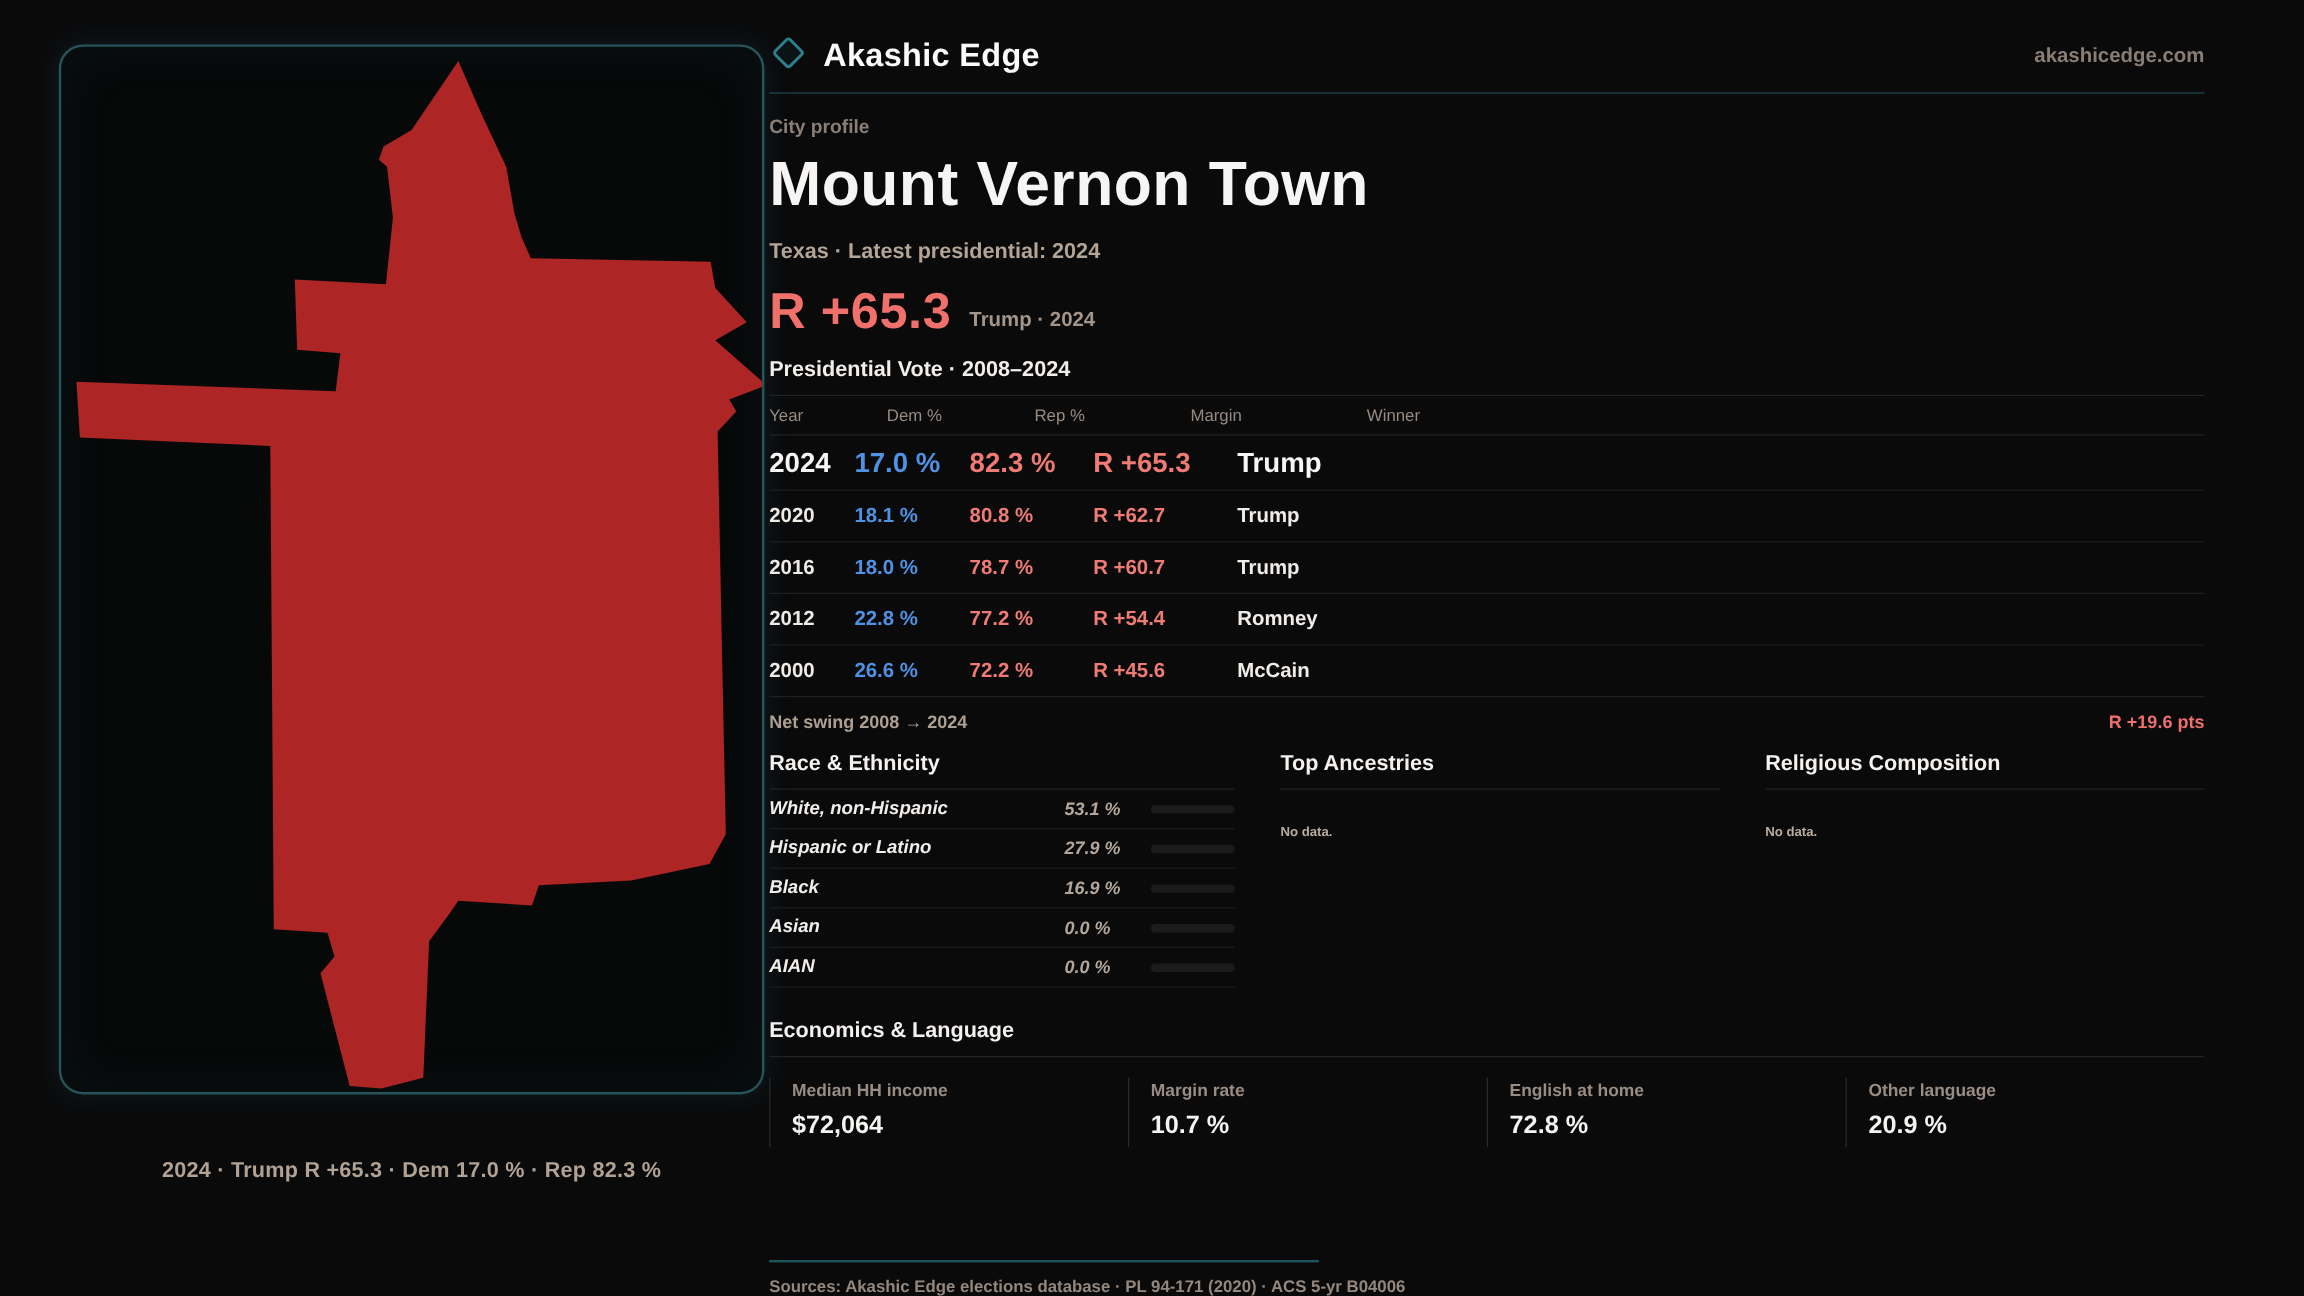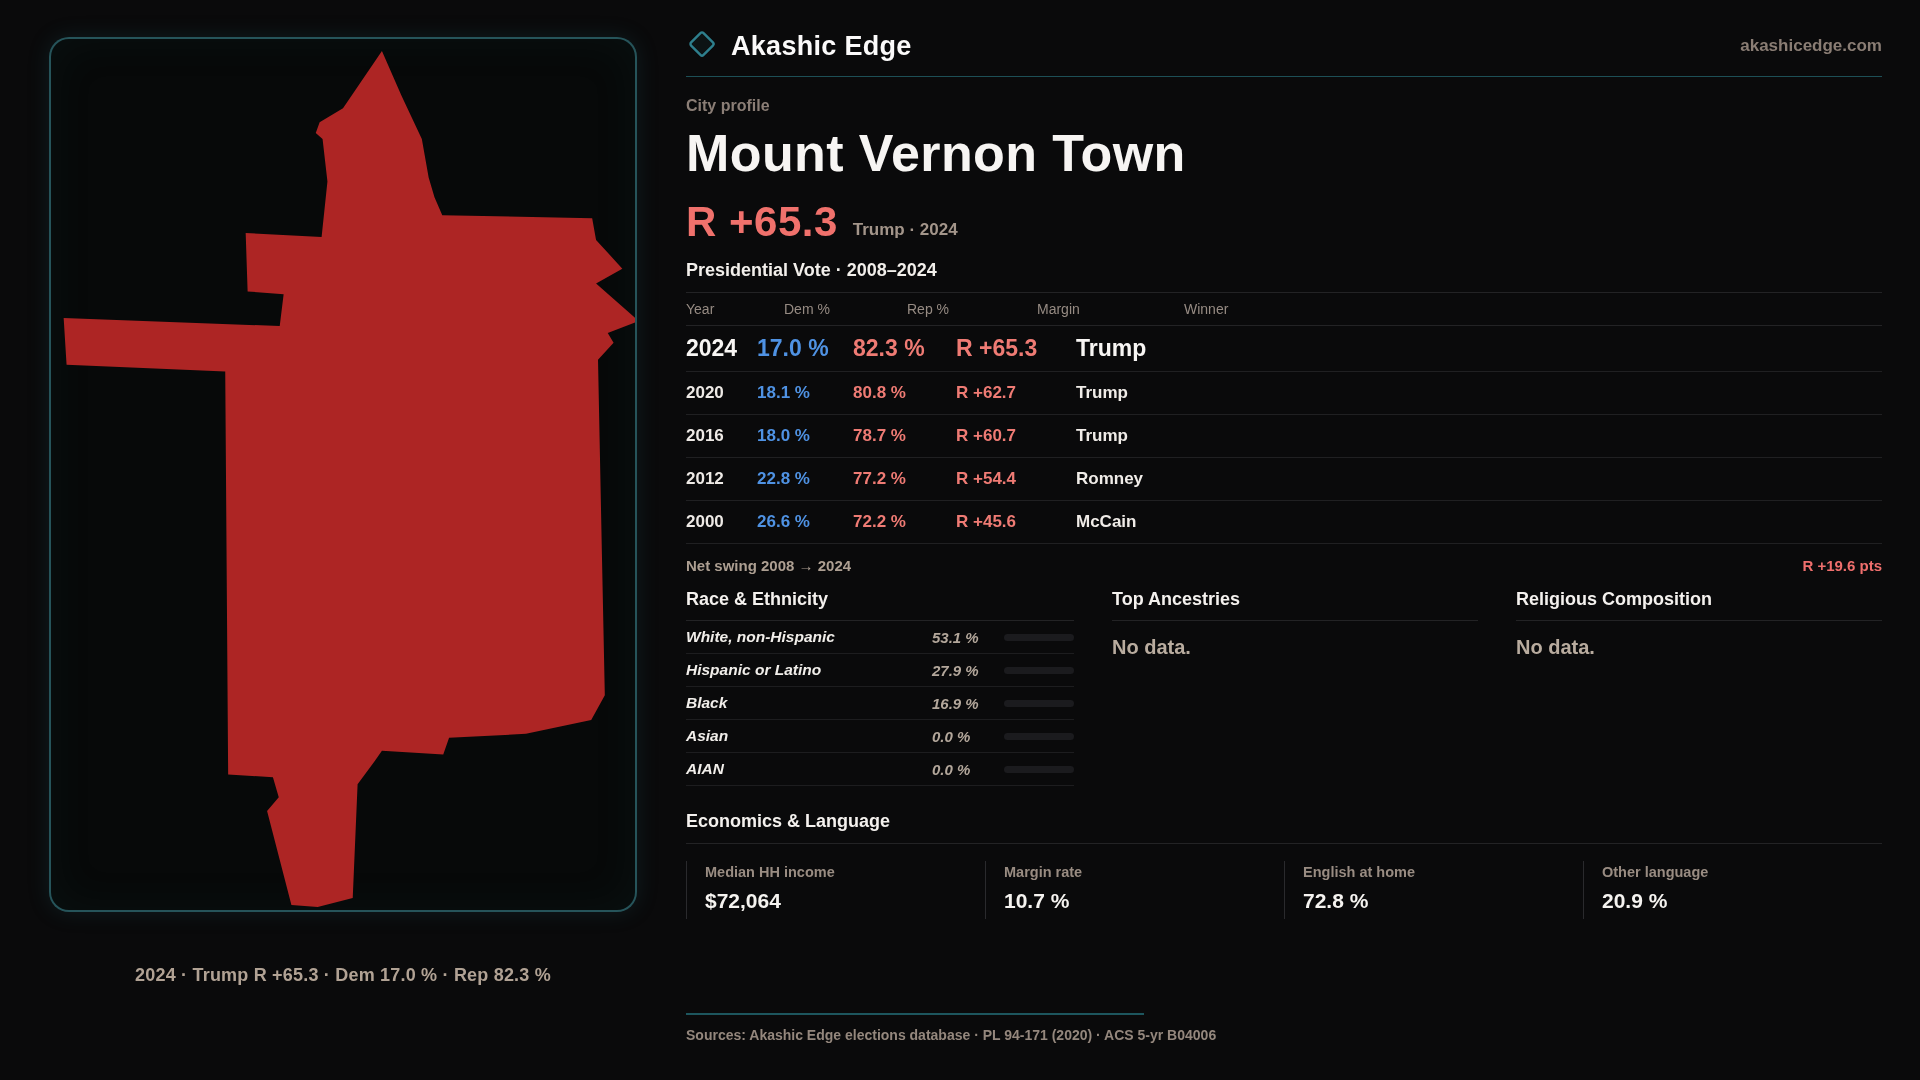--- a/index.html
+++ b/index.html
@@ -22,21 +22,21 @@
     overflow: hidden;
   }
   .map-panel svg { display: block; width: 100%; height: 100%; }
   .map-caption {
     position: absolute; left: 49px; top: 925px; width: 588px;
     text-align: center; font-size: 18px; font-weight: 700;
     color: #b1a294; letter-spacing: 0.2px; margin-top: 40px;
   }
 
   
-  .content { position: absolute; left: 686px; top: 28px; width: 1196px; }
+  .content { position: absolute; left: 641px; top: 28px; width: 1196px; }
 
   .site-header {
     display: flex; align-items: center; gap: 13px;
     padding-bottom: 12px; border-bottom: 1px solid #1d4f56;
   }
   .brand-name { font-size: 27px; font-weight: 700; color: #fbfafa; letter-spacing: 0.3px; }
   .header-spacer { flex: 1; }
   .site-domain { font-size: 17px; font-weight: 700; color: #8a7d74; text-decoration: none; }
 
   .kicker { margin-top: 20px; font-size: 16px; font-weight: 600; color: #8b7e76; }
@@ -69,21 +69,21 @@
   .demo-grid { margin-top: 15px; display: grid; grid-template-columns: 388px 366px 366px; column-gap: 38px; }
   .demo-col h3 {
     font-size: 18px; font-weight: 700; color: #f4f1ee;
     padding-bottom: 10px; border-bottom: 1px solid #232325;
   }
   .race-row { display: flex; align-items: center; height: 33px; border-bottom: 1px solid #1d1d1f; font-style: italic; }
   .race-label { flex: 1; font-size: 15.5px; font-weight: 700; color: #f1eeea; }
   .race-value { width: 72px; font-size: 15px; font-weight: 600; color: #b3a79b; }
   .race-bar-track { width: 70px; height: 7px; border-radius: 4px; background: #1b1b1e; overflow: hidden; }
   .race-bar-fill { height: 100%; border-radius: 4px; }
-  .no-data { margin-top: 15px; font-size: 20px; font-weight: 600; color: #b9ac9f; }
+  .no-data { margin-top: 30px; font-size: 11px; font-weight: 600; color: #b9ac9f; }
 
   .econ-section { margin-top: 25px; }
   .econ-section h3 {
     font-size: 18px; font-weight: 700; color: #f4f1ee;
     padding-bottom: 11px; border-bottom: 1px solid #232325;
   }
   .stats-grid { margin-top: 17px; display: grid; grid-template-columns: repeat(4, 1fr); }
   .stat-card { border-left: 1px solid #2a2a2d; padding: 3px 0 6px 18px; }
   .stat-label { font-size: 14.5px; font-weight: 600; color: #998c82; }
   .stat-value { margin-top: 9px; font-size: 21px; font-weight: 700; color: #f5f3f0; }
@@ -118,20 +118,21 @@
         <rect x="7.2" y="7.2" width="17.6" height="17.6" rx="2.2" transform="rotate(45 16 16)" fill="#0c1314" stroke="#2e7f8d" stroke-width="2.4"></rect>
       </svg>
     </span>
     <span class="brand-name">Akashic Edge</span>
     <span class="header-spacer"></span>
     <a class="site-domain" href="#">akashicedge.com</a>
   </header>
 
   <div class="kicker">City profile</div>
   <h1 class="page-title">Mount Vernon Town</h1>
+  <div class="subtitle">Texas · Latest presidential: 2024</div>
 
   <div class="headline">
     <span class="headline-margin">R +65.3</span>
     <span class="headline-context">Trump · 2024</span>
   </div>
 
   <div class="table-title">Presidential Vote · 2008–2024</div>
 
   <section class="vote-table">
     <div class="vt-grid vt-header">

